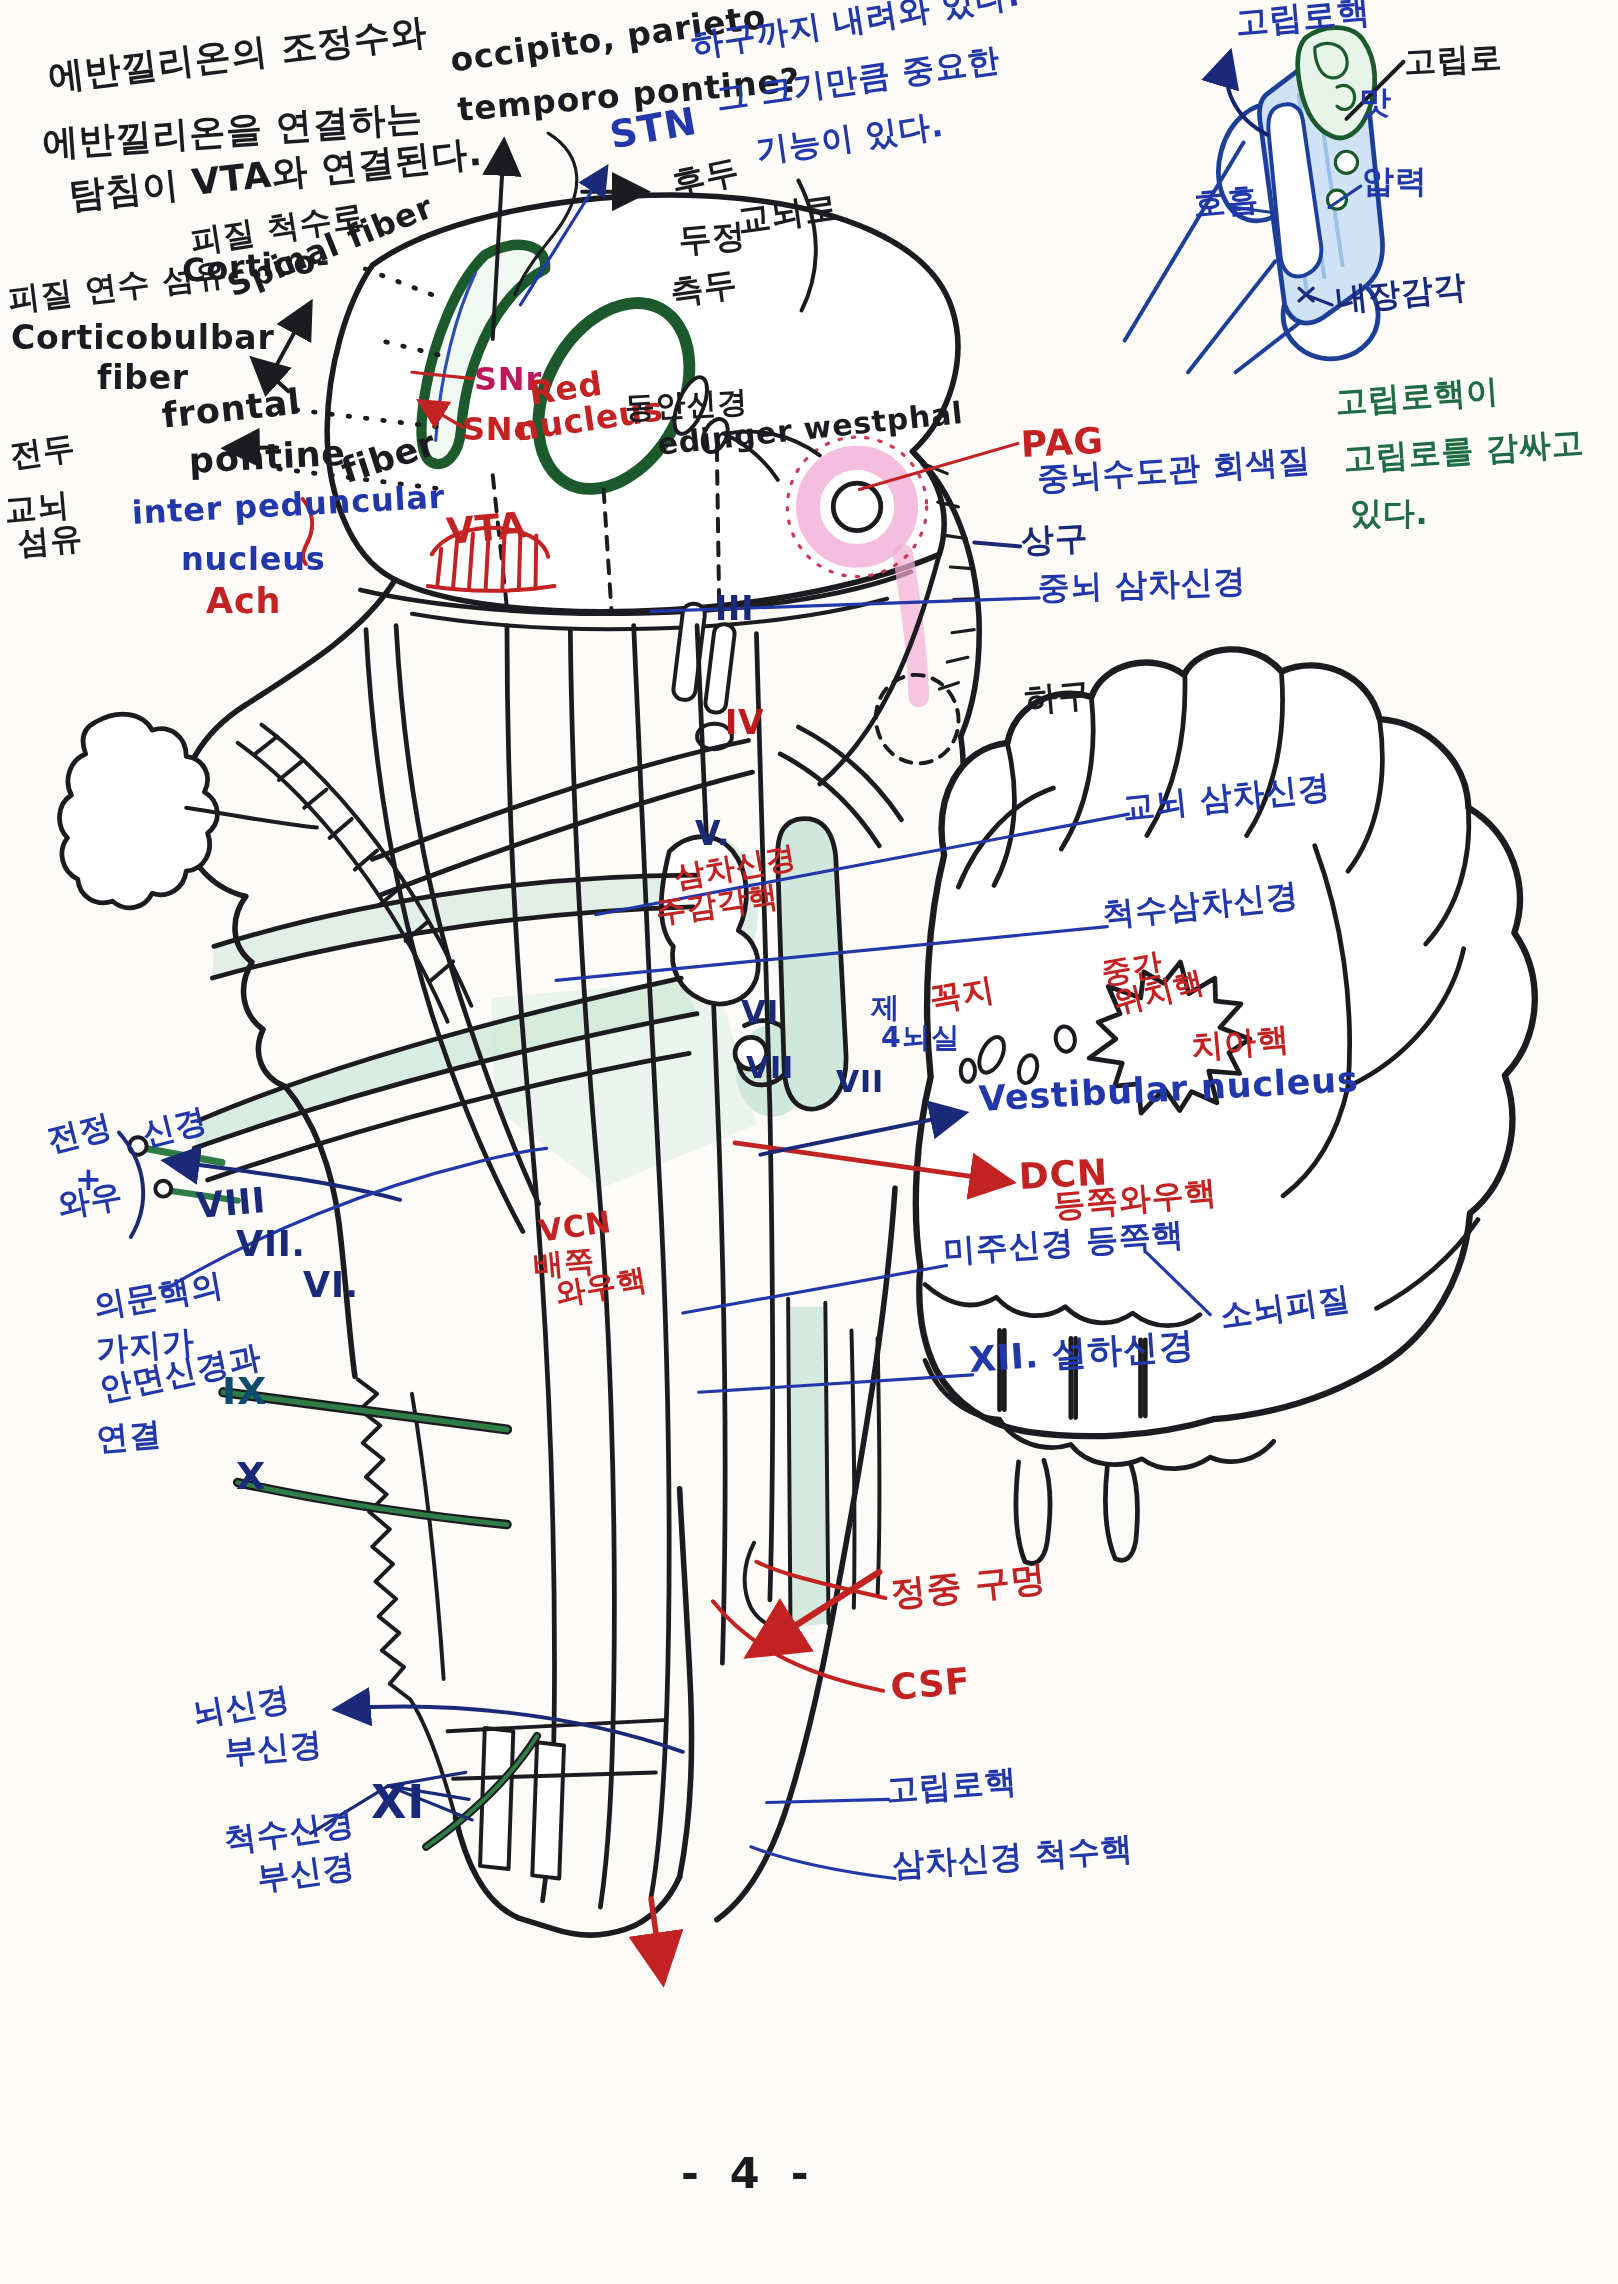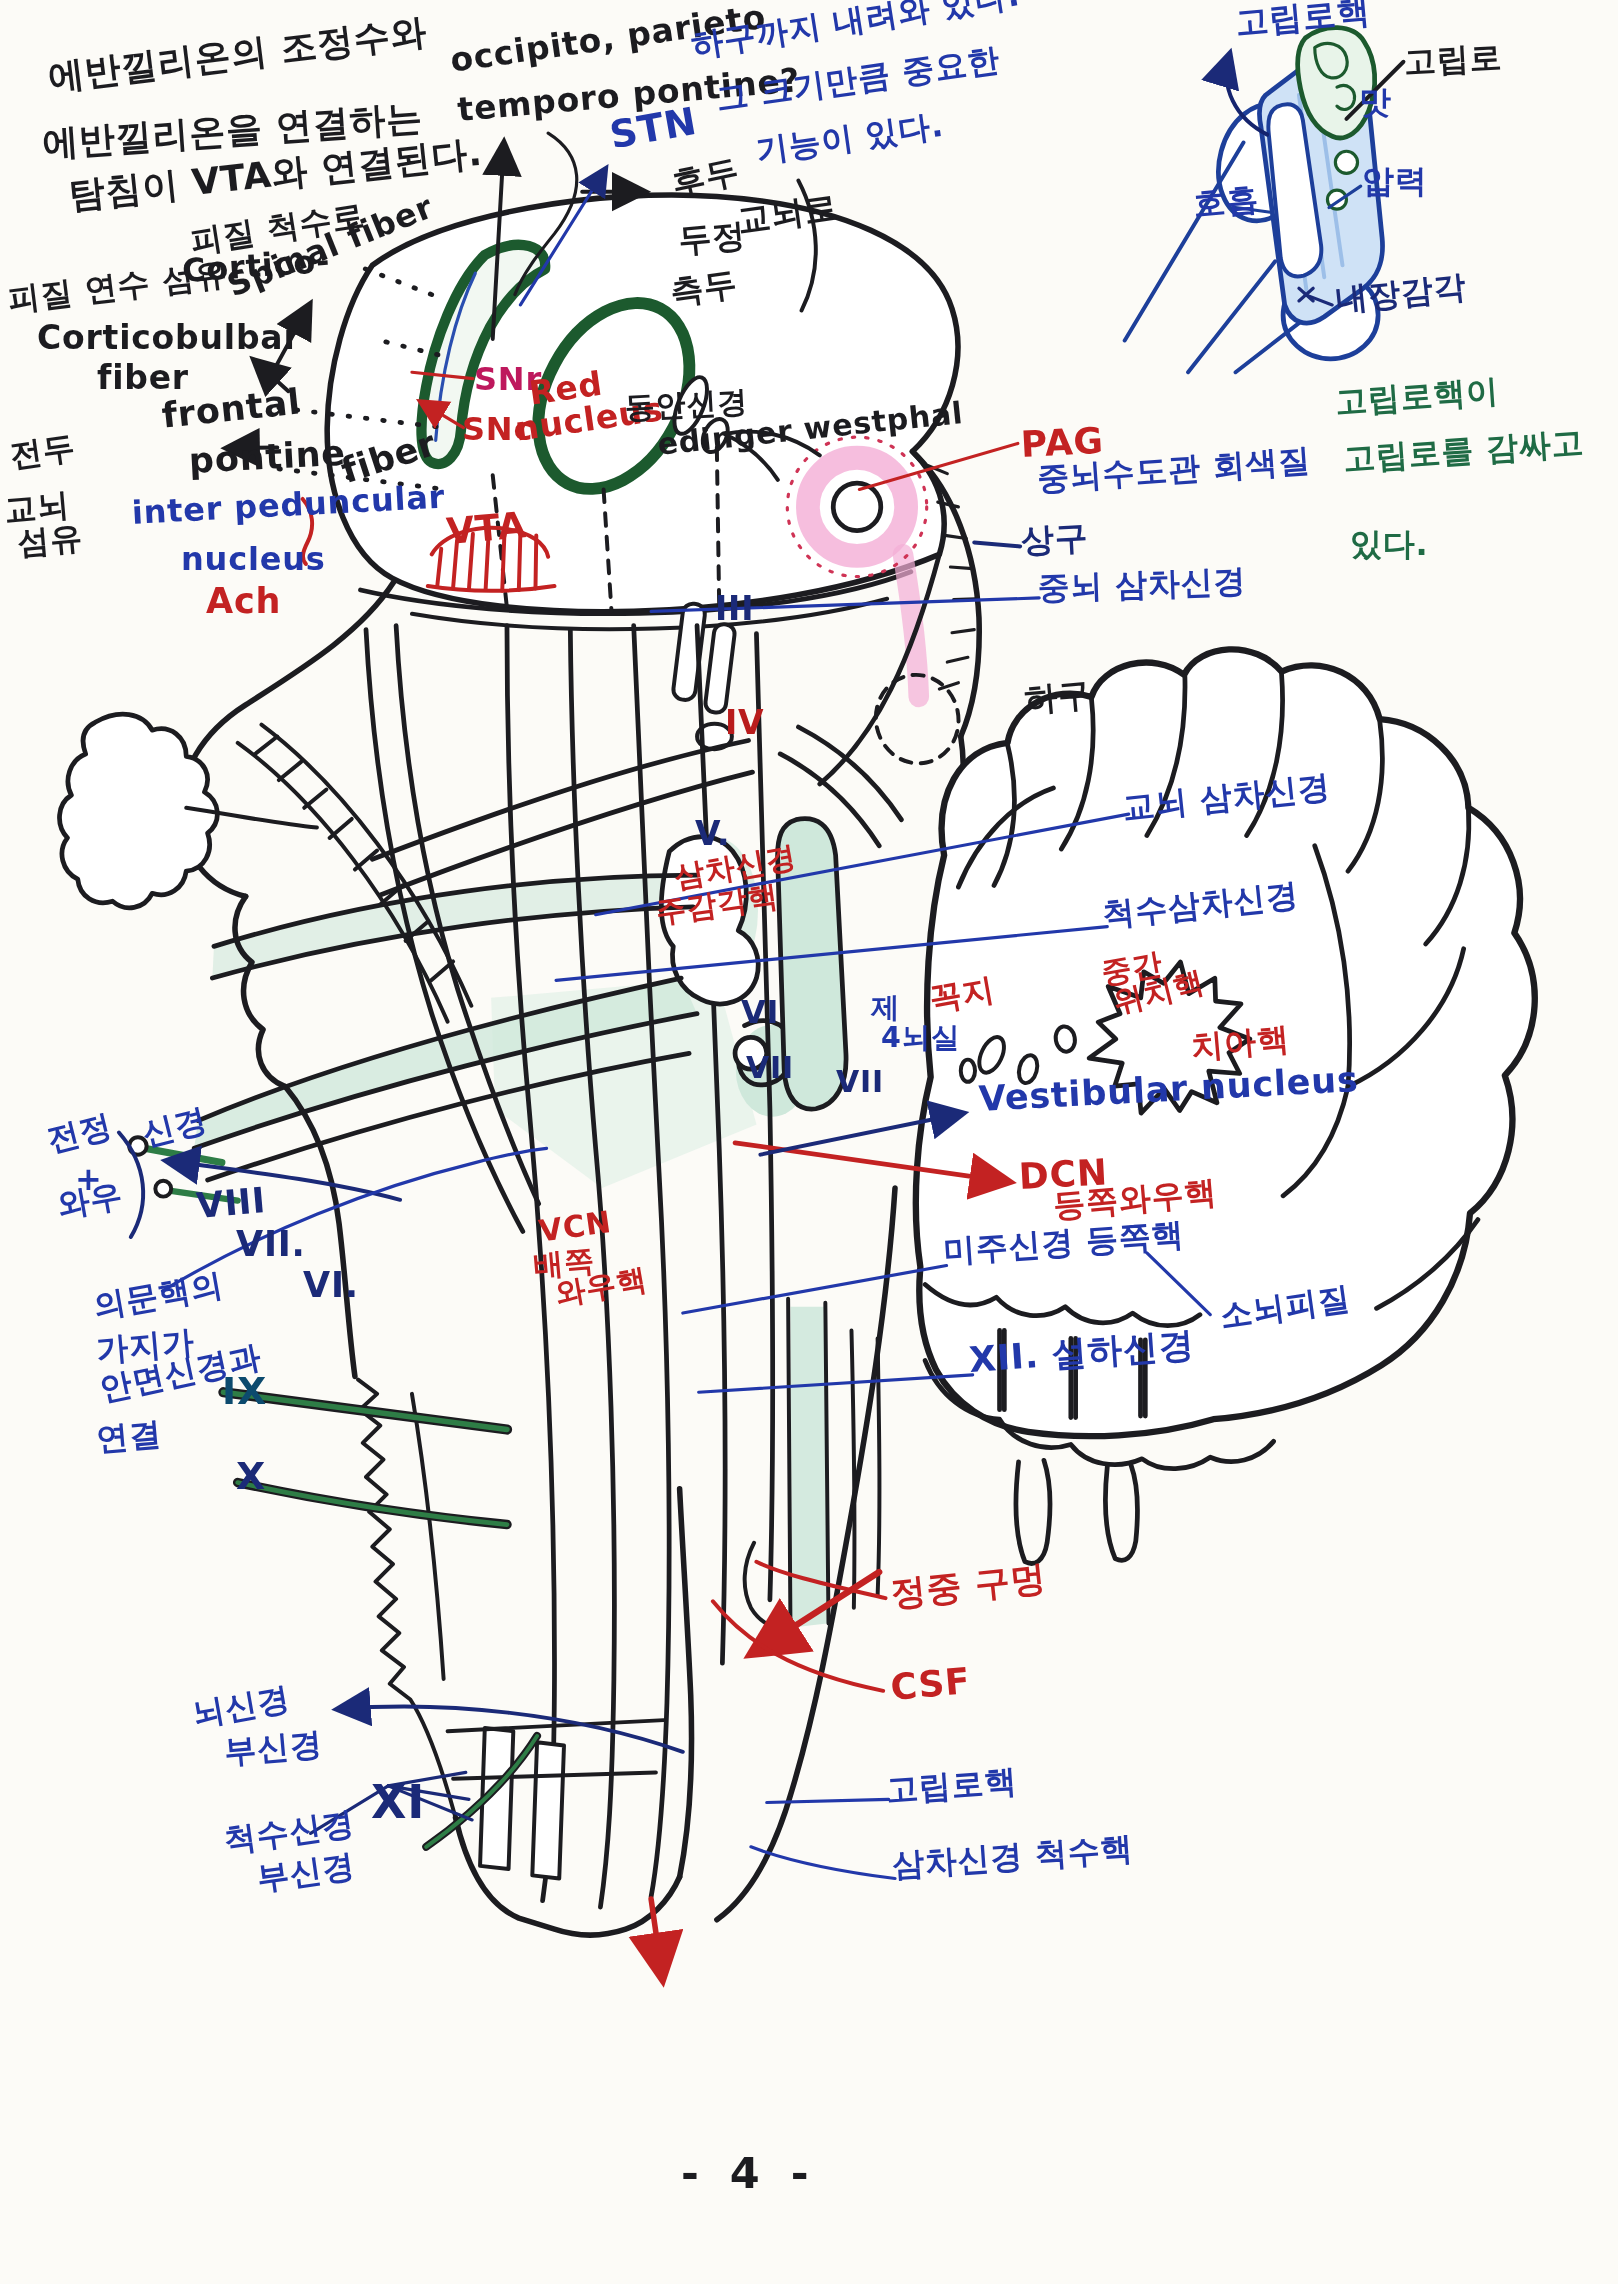--- a/index.html
+++ b/index.html
@@ -351,21 +351,21 @@
 </svg>
 
 <div id="labels-layer">
       <div class="lbl" style="left: 46px; top: 59px; font-size: 36px; color: rgb(28, 28, 32); transform: rotate(-7deg);">에반낄리온의 조정수와</div>
       <div class="lbl" style="left: 41px; top: 125px; font-size: 36px; color: rgb(28, 28, 32); transform: rotate(-4deg);">에반낄리온을 연결하는</div>
       <div class="lbl" style="left: 67px; top: 177px; font-size: 36px; color: rgb(28, 28, 32); transform: rotate(-6deg);">탐침이 VTA와 연결된다.</div>
       <div class="lbl" style="left: 188px; top: 226px; font-size: 32px; color: rgb(28, 28, 32); transform: rotate(-9deg);">피질 척수로</div>
       <div class="lbl" style="left: 181px; top: 255px; font-size: 32px; color: rgb(28, 28, 32); transform: rotate(-4deg);">Cortico-</div>
       <div class="lbl" style="left: 223px; top: 272px; font-size: 32px; color: rgb(28, 28, 32); transform: rotate(-22deg);">Spinal fiber</div>
       <div class="lbl" style="left: 6.3px; top: 284px; font-size: 32px; color: rgb(28, 28, 32); transform: rotate(-7deg);">피질 연수 섬유</div>
-      <div class="lbl" style="left: 11px; top: 321px; font-size: 33px; color: rgb(28, 28, 32); transform: rotate(0deg); margin-left: 26px;">Corticobulbar</div>
+      <div class="lbl" style="left: 11px; top: 321px; font-size: 33px; color: rgb(28, 28, 32); transform: rotate(0deg);">Corticobulbar</div>
       <div class="lbl" style="left: 97px; top: 361px; font-size: 33px; color: rgb(28, 28, 32); transform: rotate(0deg);">fiber</div>
       <div class="lbl" style="left: 448px; top: 44px; font-size: 33px; color: rgb(28, 28, 32); transform: rotate(-8deg);">occipito, parieto</div>
       <div class="lbl" style="left: 456px; top: 93px; font-size: 33px; color: rgb(28, 28, 32); transform: rotate(-5deg);">temporo pontine?</div>
       <div class="lbl" style="left: 607px; top: 117px; font-size: 38px; color: rgb(34, 56, 170); transform: rotate(-10deg);">STN</div>
       <div class="lbl" style="left: 689px; top: 30px; font-size: 32px; color: rgb(34, 56, 170); transform: rotate(-9deg);">하구까지 내려와 있다.</div>
       <div class="lbl" style="left: 714px; top: 83px; font-size: 32px; color: rgb(34, 56, 170); transform: rotate(-8deg);">그 크기만큼 중요한</div>
       <div class="lbl" style="left: 754px; top: 135px; font-size: 32px; color: rgb(34, 56, 170); transform: rotate(-8deg);">기능이 있다.</div>
       <div class="lbl" style="left: 669px; top: 168px; font-size: 33px; color: rgb(28, 28, 32); transform: rotate(-12deg);">후두</div>
       <div class="lbl" style="left: 677px; top: 224px; font-size: 33px; color: rgb(28, 28, 32); transform: rotate(-5deg);">두정</div>
       <div class="lbl" style="left: 668px; top: 276px; font-size: 33px; color: rgb(28, 28, 32); transform: rotate(-8deg);">측두</div>
@@ -439,19 +439,19 @@
       <div class="lbl" style="left: 885px; top: 1774px; font-size: 32px; color: rgb(34, 56, 170); transform: rotate(-4deg);">고립로핵</div>
       <div class="lbl" style="left: 891px; top: 1849px; font-size: 32px; color: rgb(34, 56, 170); transform: rotate(-4deg);">삼차신경 척수핵</div>
       <div class="lbl" style="left: 1234px; top: 6.3px; font-size: 33px; color: rgb(34, 56, 170); transform: rotate(-5deg);">고립로핵</div>
       <div class="lbl" style="left: 1403px; top: 46px; font-size: 32px; color: rgb(28, 28, 32); transform: rotate(-3deg);">고립로</div>
       <div class="lbl" style="left: 1359px; top: 86px; font-size: 32px; color: rgb(34, 56, 170); transform: rotate(0deg);">맛</div>
       <div class="lbl" style="left: 1362px; top: 165px; font-size: 32px; color: rgb(34, 56, 170); transform: rotate(0deg);">압력</div>
       <div class="lbl" style="left: 1192px; top: 188px; font-size: 32px; color: rgb(34, 56, 170); transform: rotate(-5deg);">호흡</div>
       <div class="lbl" style="left: 1334px; top: 284px; font-size: 32px; color: rgb(27, 42, 120); transform: rotate(-6deg);">내장감각</div>
       <div class="lbl" style="left: 1334px; top: 386px; font-size: 32px; color: rgb(31, 107, 69); transform: rotate(-4deg);">고립로핵이</div>
       <div class="lbl" style="left: 1342px; top: 443px; font-size: 32px; color: rgb(31, 107, 69); transform: rotate(-4deg);">고립로를 감싸고</div>
-      <div class="lbl" style="left: 1350px; top: 497px; font-size: 32px; color: rgb(31, 107, 69); transform: rotate(0deg); margin-top: 31px;">있다.</div>
+      <div class="lbl" style="left: 1350px; top: 497px; font-size: 32px; color: rgb(31, 107, 69); transform: rotate(0deg);">있다.</div>
     </div>
 
 <div class="page-num">- 4 -</div>
 
 </div>
 
 
 </body></html>

